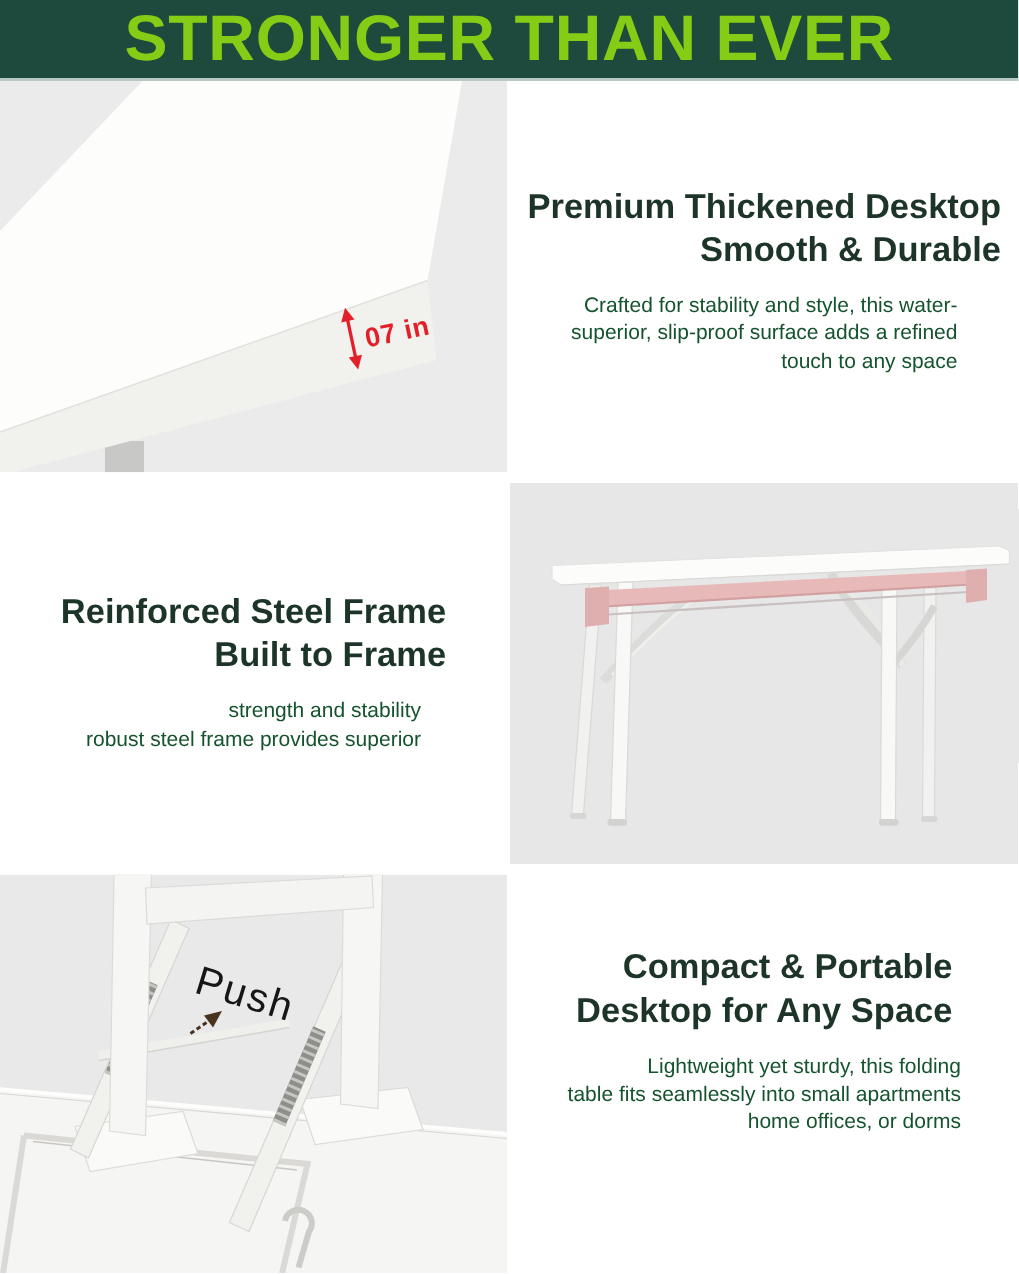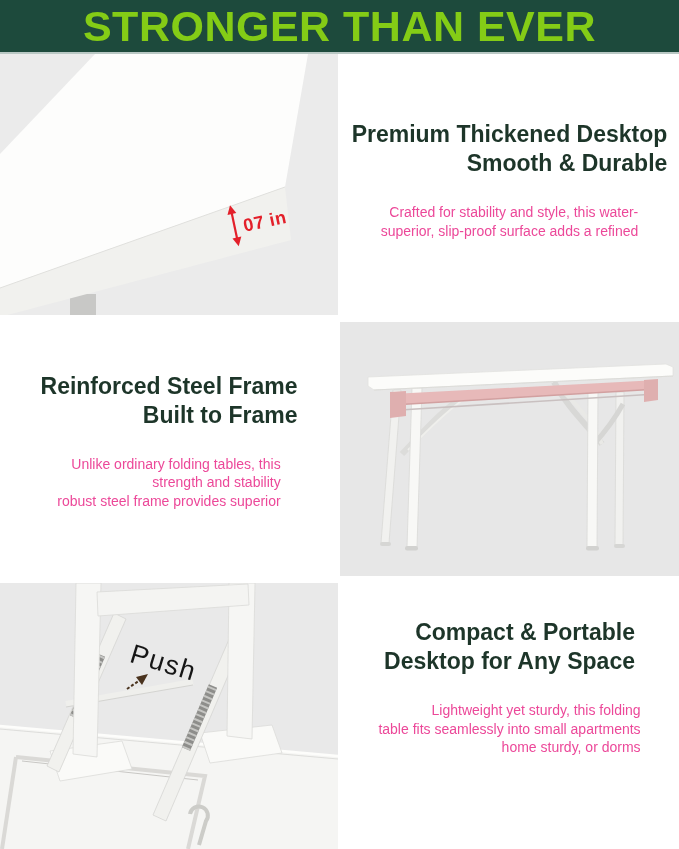--- a/index.html
+++ b/index.html
@@ -20,21 +20,21 @@
   .cell-desktop-img {left:0;   top:54;  width:338px;height:261px;}
   .cell-desktop-txt {left:340px;top:54px; width:339px;height:268px;}
   .cell-frame-txt   {left:0;   top:315px;width:338px;height:268px;}
   .cell-frame-img   {left:340px;top:322px;width:339px;height:254px;}
   .cell-portable-img{left:0;   top:583px;width:338px;height:266px;}
   .cell-portable-txt{left:340px;top:576px;width:339px;height:239px;}
   .cell-desktop-img{top:54px;}
 
   .feature-heading{margin:0 0 9px 0;font-size:23px;line-height:29px;font-weight:700;color:#1d3529;}
   .feature-heading span{display:block;}
-  .feature-body{margin:16px;font-size:14px;line-height:18.5px;color:#ec4899;}
+  .feature-body{margin:4px;font-size:14px;line-height:18.5px;color:#14532d;}
   .feature-body span{display:block;}
 </style>
 </head>
 <body>
 
 <div class="page">
 
   <header class="banner">
     <h1>STRONGER THAN EVER</h1>
   </header>
@@ -56,30 +56,30 @@
   </div>
 
   <div class="cell text-cell cell-desktop-txt">
     <h2 class="feature-heading">
       <span>Premium Thickened Desktop</span>
       <span>Smooth &amp; Durable</span>
     </h2>
     <p class="feature-body">
       <span>Crafted for stability and style, this water-</span>
       <span>superior, slip-proof surface adds a refined</span>
+      <span>touch to any space</span>
     </p>
   </div>
 
   <div class="cell text-cell cell-frame-txt">
     <h2 class="feature-heading">
       <span>Reinforced Steel Frame</span>
       <span>Built to Frame</span>
     </h2>
     <p class="feature-body">
-      <span>Unlike ordinary folding tables, this</span>
       <span>strength and stability</span>
       <span>robust steel frame provides superior</span>
     </p>
   </div>
 
   <div class="cell img-cell cell-frame-img">
     <svg width="339" height="254" viewBox="0 0 339 254">
       <rect width="339" height="254" fill="#e7e7e7"></rect>
 
       <polygon points="53,68 61,68 49,221 41,221" fill="#f1f1ef" stroke="#d9d9d7" stroke-width="0.8"></polygon>
@@ -150,17 +150,17 @@
   </div>
 
   <div class="cell text-cell cell-portable-txt">
     <h2 class="feature-heading">
       <span>Compact &amp; Portable</span>
       <span>Desktop for Any Space</span>
     </h2>
     <p class="feature-body">
       <span>Lightweight yet sturdy, this folding</span>
       <span>table fits seamlessly into small apartments</span>
-      <span>home sturdy, or dorms</span>
+      <span>home offices, or dorms</span>
     </p>
   </div>
 
 </div>
 
 </body></html>

